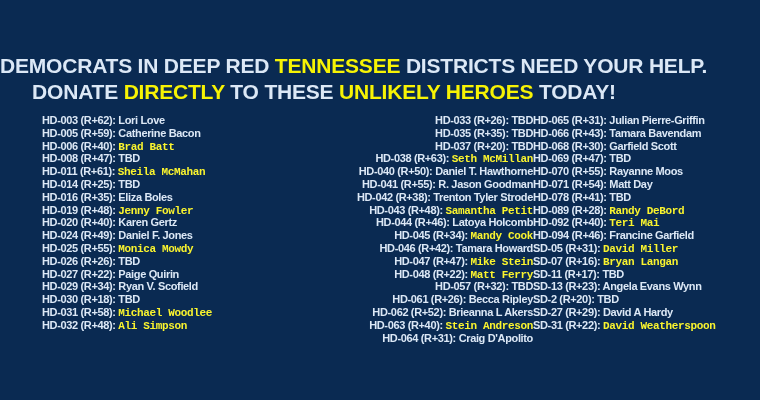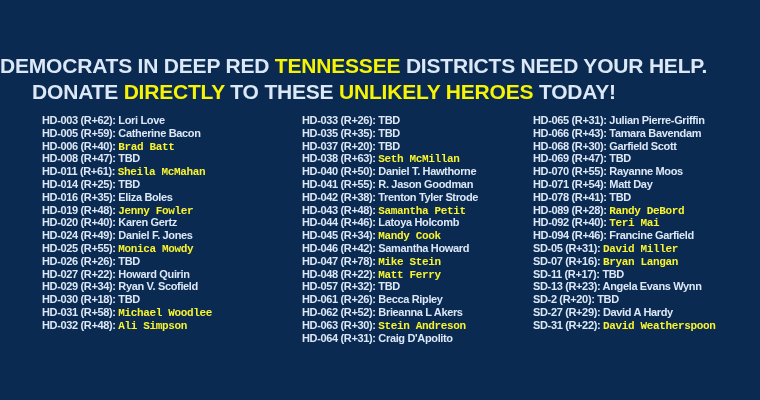--- a/index.html
+++ b/index.html
@@ -36,21 +36,21 @@
     top: 114px;
     left: 42px;
     display: flex;
     color: var(--text, #dce8f6);
     font-size: 11px;
     line-height: 12.8px;
     letter-spacing: -0.35px;
   }
   .col { white-space: nowrap; }
   .col-1 { width: 260px; }
-  .col-2 { width: 231px; }
+  .col-2 { width: 231px; text-align: right; }
   .col-3 { width: 227px; }
   .row { height: 12.8px; }
   .hl-name { color: var(--name-yellow, #faf42e); font-family: Liberation Mono, monospace; }
 </style>
 </head>
 <body>
 
 <div class="canvas">
   <div class="headline">
     <div><span>DEMOCRATS IN DEEP RED </span><span class="hl">TENNESSEE</span><span> DISTRICTS NEED YOUR HELP.</span></div>
@@ -63,44 +63,44 @@
         <div class="row"><span>HD-006 (R+40): </span><span class="hl-name">Brad Batt</span></div>
         <div class="row"><span>HD-008 (R+47): </span><span>TBD</span></div>
         <div class="row"><span>HD-011 (R+61): </span><span class="hl-name">Sheila McMahan</span></div>
         <div class="row"><span>HD-014 (R+25): </span><span>TBD</span></div>
         <div class="row"><span>HD-016 (R+35): </span><span>Eliza Boles</span></div>
         <div class="row"><span>HD-019 (R+48): </span><span class="hl-name">Jenny Fowler</span></div>
         <div class="row"><span>HD-020 (R+40): </span><span>Karen Gertz</span></div>
         <div class="row"><span>HD-024 (R+49): </span><span>Daniel F. Jones</span></div>
         <div class="row"><span>HD-025 (R+55): </span><span class="hl-name">Monica Mowdy</span></div>
         <div class="row"><span>HD-026 (R+26): </span><span>TBD</span></div>
-        <div class="row"><span>HD-027 (R+22): </span><span>Howard Quirin</span></div>
+        <div class="row"><span>HD-027 (R+22): </span><span>Paige Quirin</span></div>
         <div class="row"><span>HD-029 (R+34): </span><span>Ryan V. Scofield</span></div>
         <div class="row"><span>HD-030 (R+18): </span><span>TBD</span></div>
         <div class="row"><span>HD-031 (R+58): </span><span class="hl-name">Michael Woodlee</span></div>
         <div class="row"><span>HD-032 (R+48): </span><span class="hl-name">Ali Simpson</span></div>
       </div>
     <div class="col col-2">
         <div class="row"><span>HD-033 (R+26): </span><span>TBD</span></div>
         <div class="row"><span>HD-035 (R+35): </span><span>TBD</span></div>
         <div class="row"><span>HD-037 (R+20): </span><span>TBD</span></div>
         <div class="row"><span>HD-038 (R+63): </span><span class="hl-name">Seth McMillan</span></div>
         <div class="row"><span>HD-040 (R+50): </span><span>Daniel T. Hawthorne</span></div>
         <div class="row"><span>HD-041 (R+55): </span><span>R. Jason Goodman</span></div>
         <div class="row"><span>HD-042 (R+38): </span><span>Trenton Tyler Strode</span></div>
         <div class="row"><span>HD-043 (R+48): </span><span class="hl-name">Samantha Petit</span></div>
         <div class="row"><span>HD-044 (R+46): </span><span>Latoya Holcomb</span></div>
         <div class="row"><span>HD-045 (R+34): </span><span class="hl-name">Mandy Cook</span></div>
-        <div class="row"><span>HD-046 (R+42): </span><span>Samantha Howard</span></div>
-        <div class="row"><span>HD-047 (R+78): </span><span class="hl-name">Mike Stein</span></div>
+        <div class="row"><span>HD-046 (R+42): </span><span>Tamara Howard</span></div>
+        <div class="row"><span>HD-047 (R+47): </span><span class="hl-name">Mike Stein</span></div>
         <div class="row"><span>HD-048 (R+22): </span><span class="hl-name">Matt Ferry</span></div>
         <div class="row"><span>HD-057 (R+32): </span><span>TBD</span></div>
         <div class="row"><span>HD-061 (R+26): </span><span>Becca Ripley</span></div>
         <div class="row"><span>HD-062 (R+52): </span><span>Brieanna L Akers</span></div>
-        <div class="row"><span>HD-063 (R+30): </span><span class="hl-name">Stein Andreson</span></div>
+        <div class="row"><span>HD-063 (R+40): </span><span class="hl-name">Stein Andreson</span></div>
         <div class="row"><span>HD-064 (R+31): </span><span>Craig D'Apolito</span></div>
       </div>
     <div class="col col-3">
         <div class="row"><span>HD-065 (R+31): </span><span>Julian Pierre-Griffin</span></div>
         <div class="row"><span>HD-066 (R+43): </span><span>Tamara Bavendam</span></div>
         <div class="row"><span>HD-068 (R+30): </span><span>Garfield Scott</span></div>
         <div class="row"><span>HD-069 (R+47): </span><span>TBD</span></div>
         <div class="row"><span>HD-070 (R+55): </span><span>Rayanne Moos</span></div>
         <div class="row"><span>HD-071 (R+54): </span><span>Matt Day</span></div>
         <div class="row"><span>HD-078 (R+41): </span><span>TBD</span></div>

